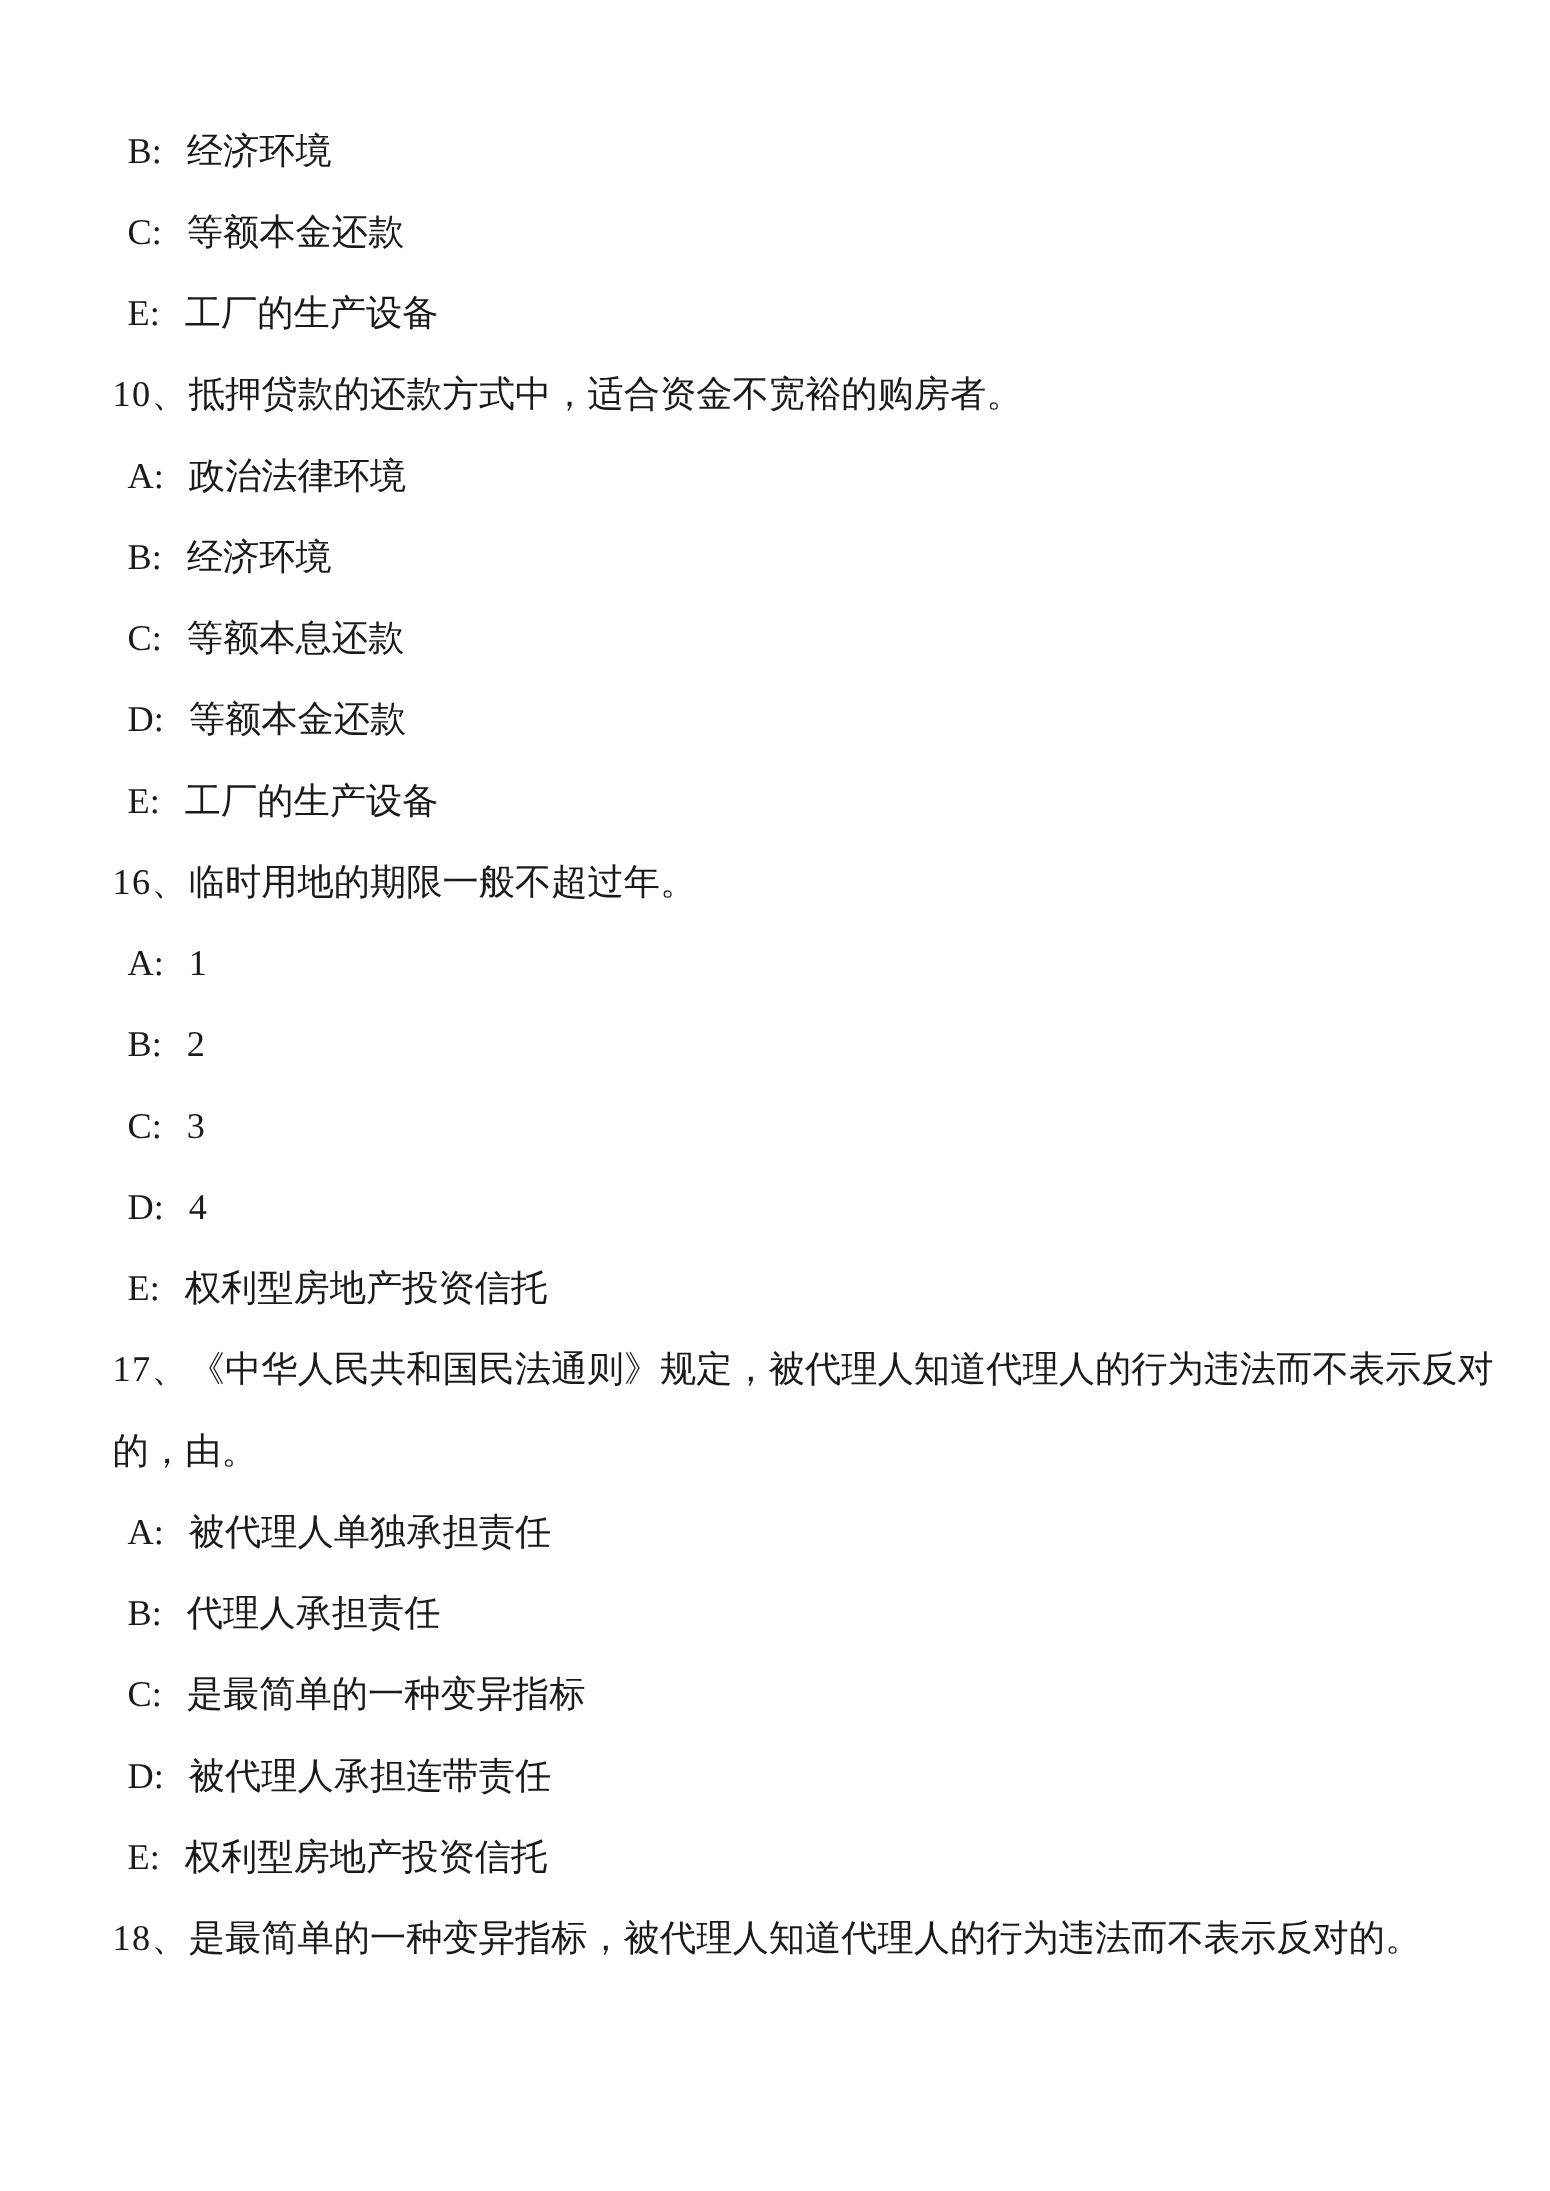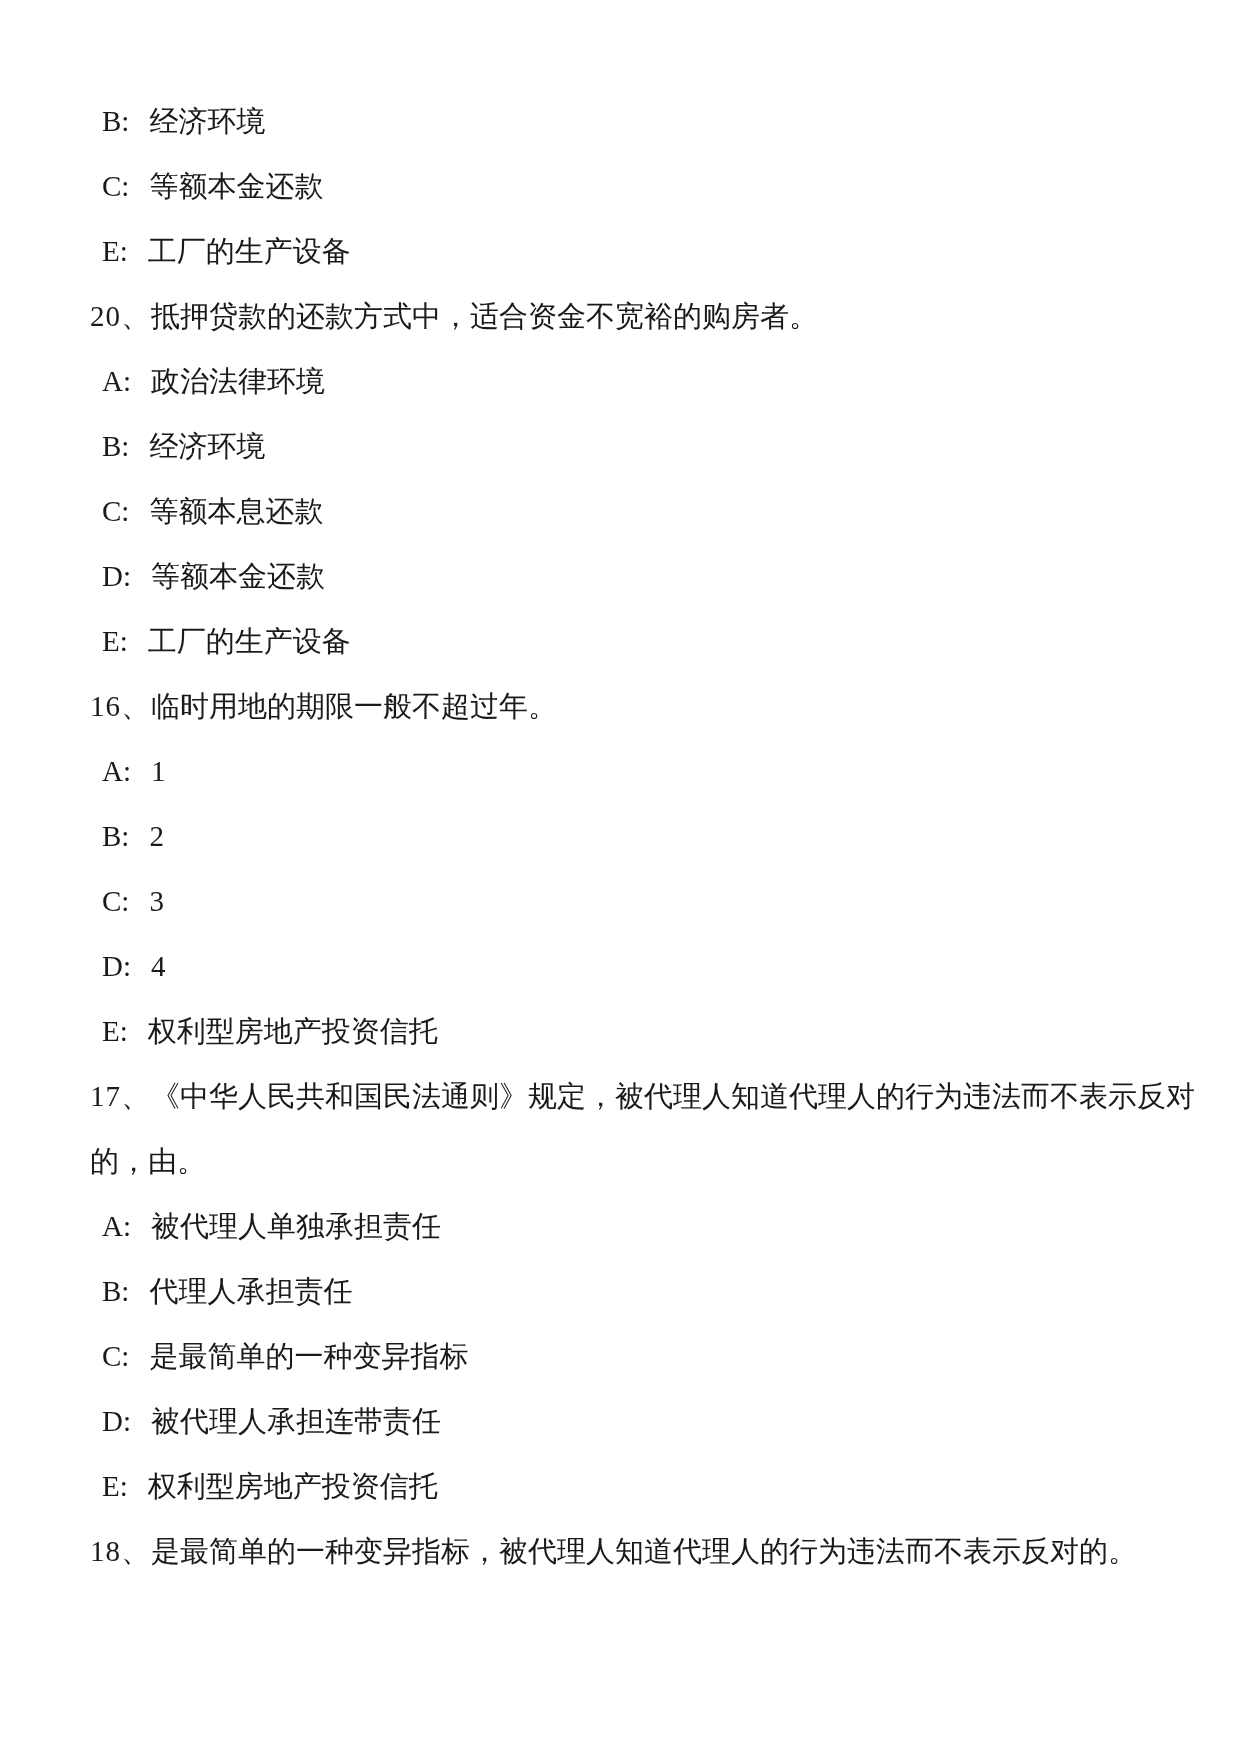--- a/index.html
+++ b/index.html
@@ -45,21 +45,21 @@
 </style>
 </head>
 <body>
 
 <div class="doc">
 
   <p class="opt-line"><span class="opt-label">B:</span><span class="opt-text">经济环境</span></p>
   <p class="opt-line"><span class="opt-label">C:</span><span class="opt-text">等额本金还款</span></p>
   <p class="opt-line"><span class="opt-label">E:</span><span class="opt-text">工厂的生产设备</span></p>
 
-  <p class="q-line"><span class="q-num">20、</span><span class="q-stem">抵押贷款的还款方式中，适合资金不宽裕的购房者。</span></p>
+  <p class="q-line"><span class="q-num">10、</span><span class="q-stem">抵押贷款的还款方式中，适合资金不宽裕的购房者。</span></p>
   <p class="opt-line"><span class="opt-label">A:</span><span class="opt-text">政治法律环境</span></p>
   <p class="opt-line"><span class="opt-label">B:</span><span class="opt-text">经济环境</span></p>
   <p class="opt-line"><span class="opt-label">C:</span><span class="opt-text">等额本息还款</span></p>
   <p class="opt-line"><span class="opt-label">D:</span><span class="opt-text">等额本金还款</span></p>
   <p class="opt-line"><span class="opt-label">E:</span><span class="opt-text">工厂的生产设备</span></p>
 
   <p class="q-line"><span class="q-num">16、</span><span class="q-stem">临时用地的期限一般不超过年。</span></p>
   <p class="opt-line"><span class="opt-label">A:</span><span class="opt-text">1</span></p>
   <p class="opt-line"><span class="opt-label">B:</span><span class="opt-text">2</span></p>
   <p class="opt-line"><span class="opt-label">C:</span><span class="opt-text">3</span></p>

